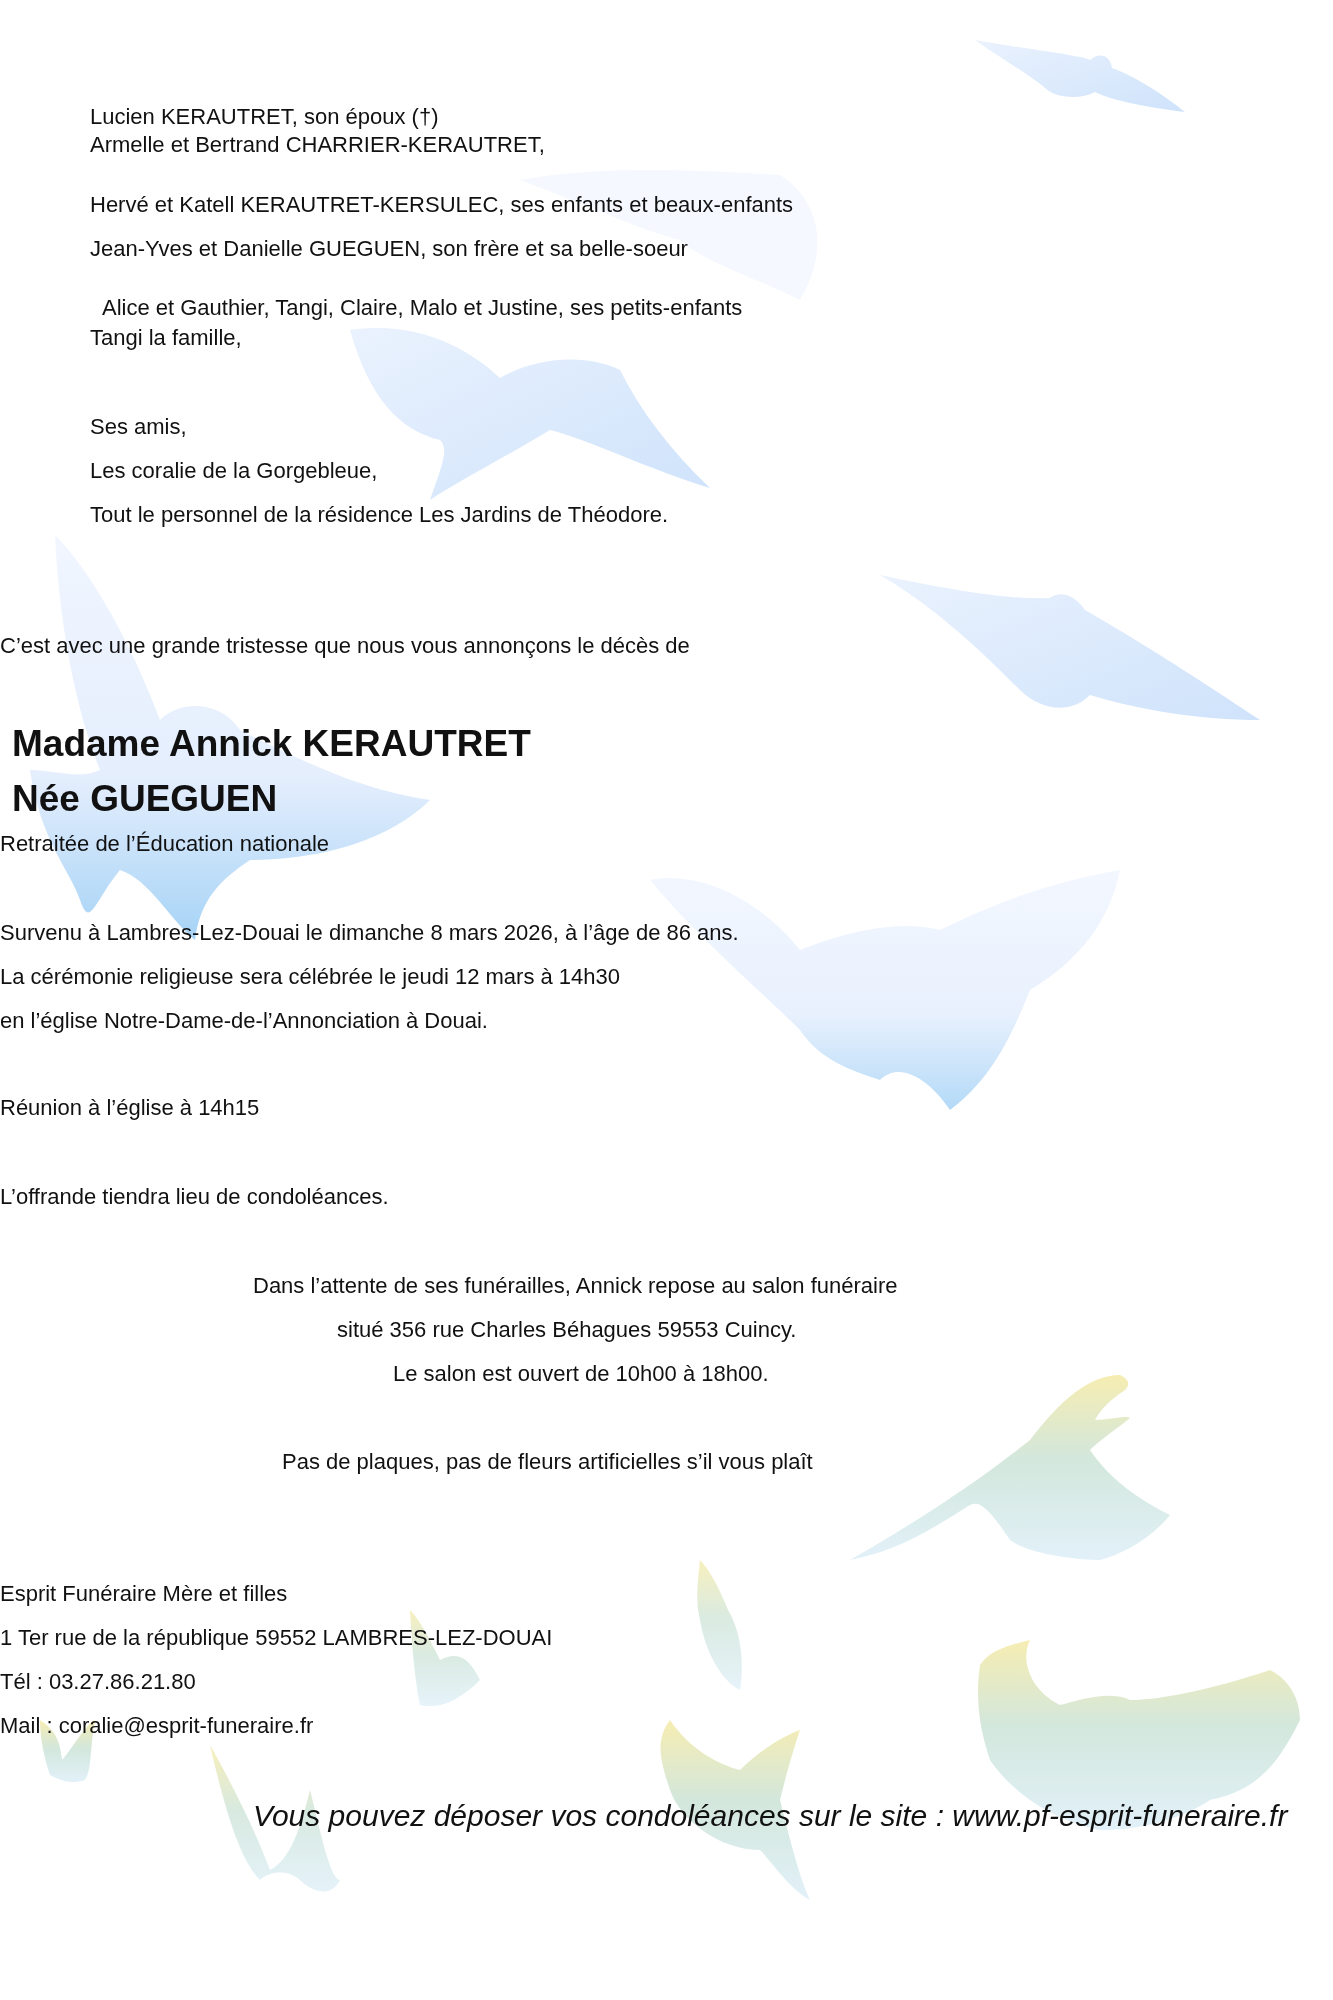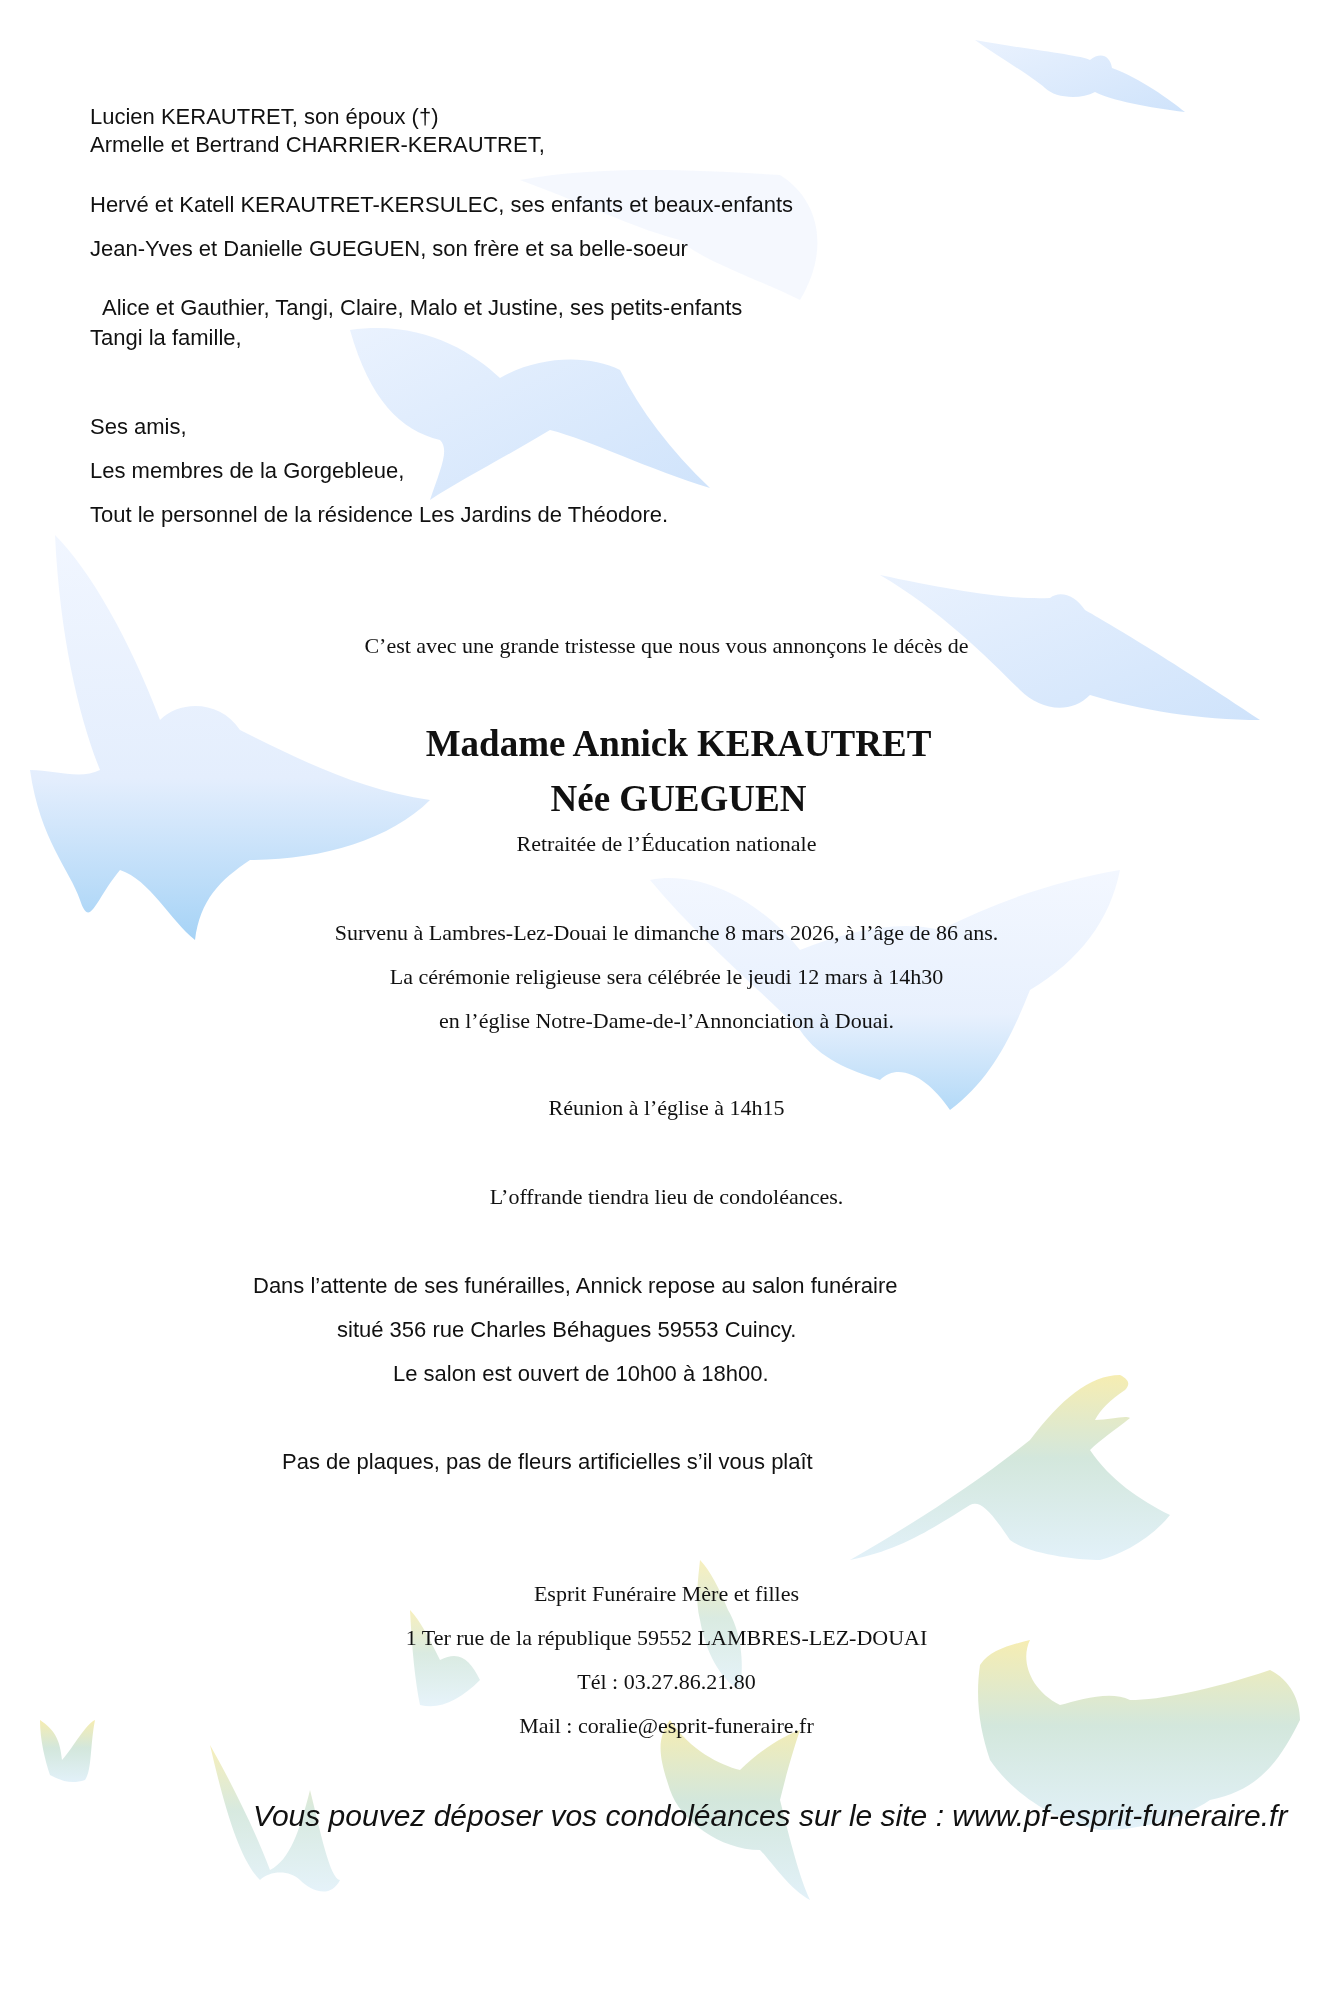--- a/index.html
+++ b/index.html
@@ -1,20 +1,20 @@
 <!DOCTYPE html>
 <html><head>
 <meta charset="utf-8">
 <style>
   html, body { margin:0; padding:0; }
   body { width:1333px; height:2000px; background:#ffffff; position:relative; overflow:hidden;
          font-family:"Liberation Sans", sans-serif; color:#111111; }
   .bg { position:absolute; left:0; top:0; width:1333px; height:2000px; z-index:0; }
   .line { position:absolute; font-size:22px; line-height:36px; white-space:nowrap; z-index:1; }
-  .center { left:0; width:1333px; text-align:center;font-family:Liberation Serif, serif; }
+  .center { left:0; width:1333px; text-align:left; }
   .bold { font-weight:bold; font-size:37px; line-height:44px;margin-left:12px; }
   .italic { font-style:italic; font-size:30px; }
 </style>
 </head>
 <body>
 
 <svg class="bg" viewBox="0 0 1333 2000" xmlns="http://www.w3.org/2000/svg">
   <defs>
     <linearGradient id="gBlue" x1="0" y1="0" x2="0" y2="1">
       <stop offset="0" stop-color="#f1f6ff"></stop>
@@ -62,21 +62,21 @@
   <div class="line" style="left:90px; top:99px;">Lucien KERAUTRET, son époux (†)</div>
   <div class="line" style="left:90px; top:127px;">Armelle et Bertrand CHARRIER-KERAUTRET,</div>
   <div class="line" style="left:90px; top:187px;">Hervé et Katell KERAUTRET-KERSULEC, ses enfants et beaux-enfants</div>
   <div class="line" style="left:90px; top:231px;">Jean-Yves et Danielle GUEGUEN, son frère et sa belle-soeur</div>
   <div class="line" style="left:102px; top:275px;margin-top:15px;">Alice et Gauthier, Tangi, Claire, Malo et Justine, ses petits-enfants</div>
   <div class="line" style="left:90px; top:320px;">Tangi la famille,</div>
 </div>
 
 <div>
   <div class="line" style="left:90px; top:409px;">Ses amis,</div>
-  <div class="line" style="left:90px; top:453px;">Les membres de la Gorgebleue,</div>
+  <div class="line" style="left:90px; top:453px;">Les coralie de la Gorgebleue,</div>
   <div class="line" style="left:90px; top:497px;">Tout le personnel de la résidence Les Jardins de Théodore.</div>
 </div>
 
 <div class="line center" style="top:628px;">C’est avec une grande tristesse que nous vous annonçons le décès de</div>
 <div class="line center bold" style="top:722px;">Madame Annick KERAUTRET</div>
 <div class="line center bold" style="top:777px;">Née GUEGUEN</div>
 <div class="line center" style="top:826px;">Retraitée de l’Éducation nationale</div>
 
 <div class="line center" style="top:915px;">Survenu à Lambres-Lez-Douai le dimanche 8 mars 2026, à l’âge de 86 ans.</div>
 <div class="line center" style="top:959px;">La cérémonie religieuse sera célébrée le jeudi 12 mars à 14h30</div>

